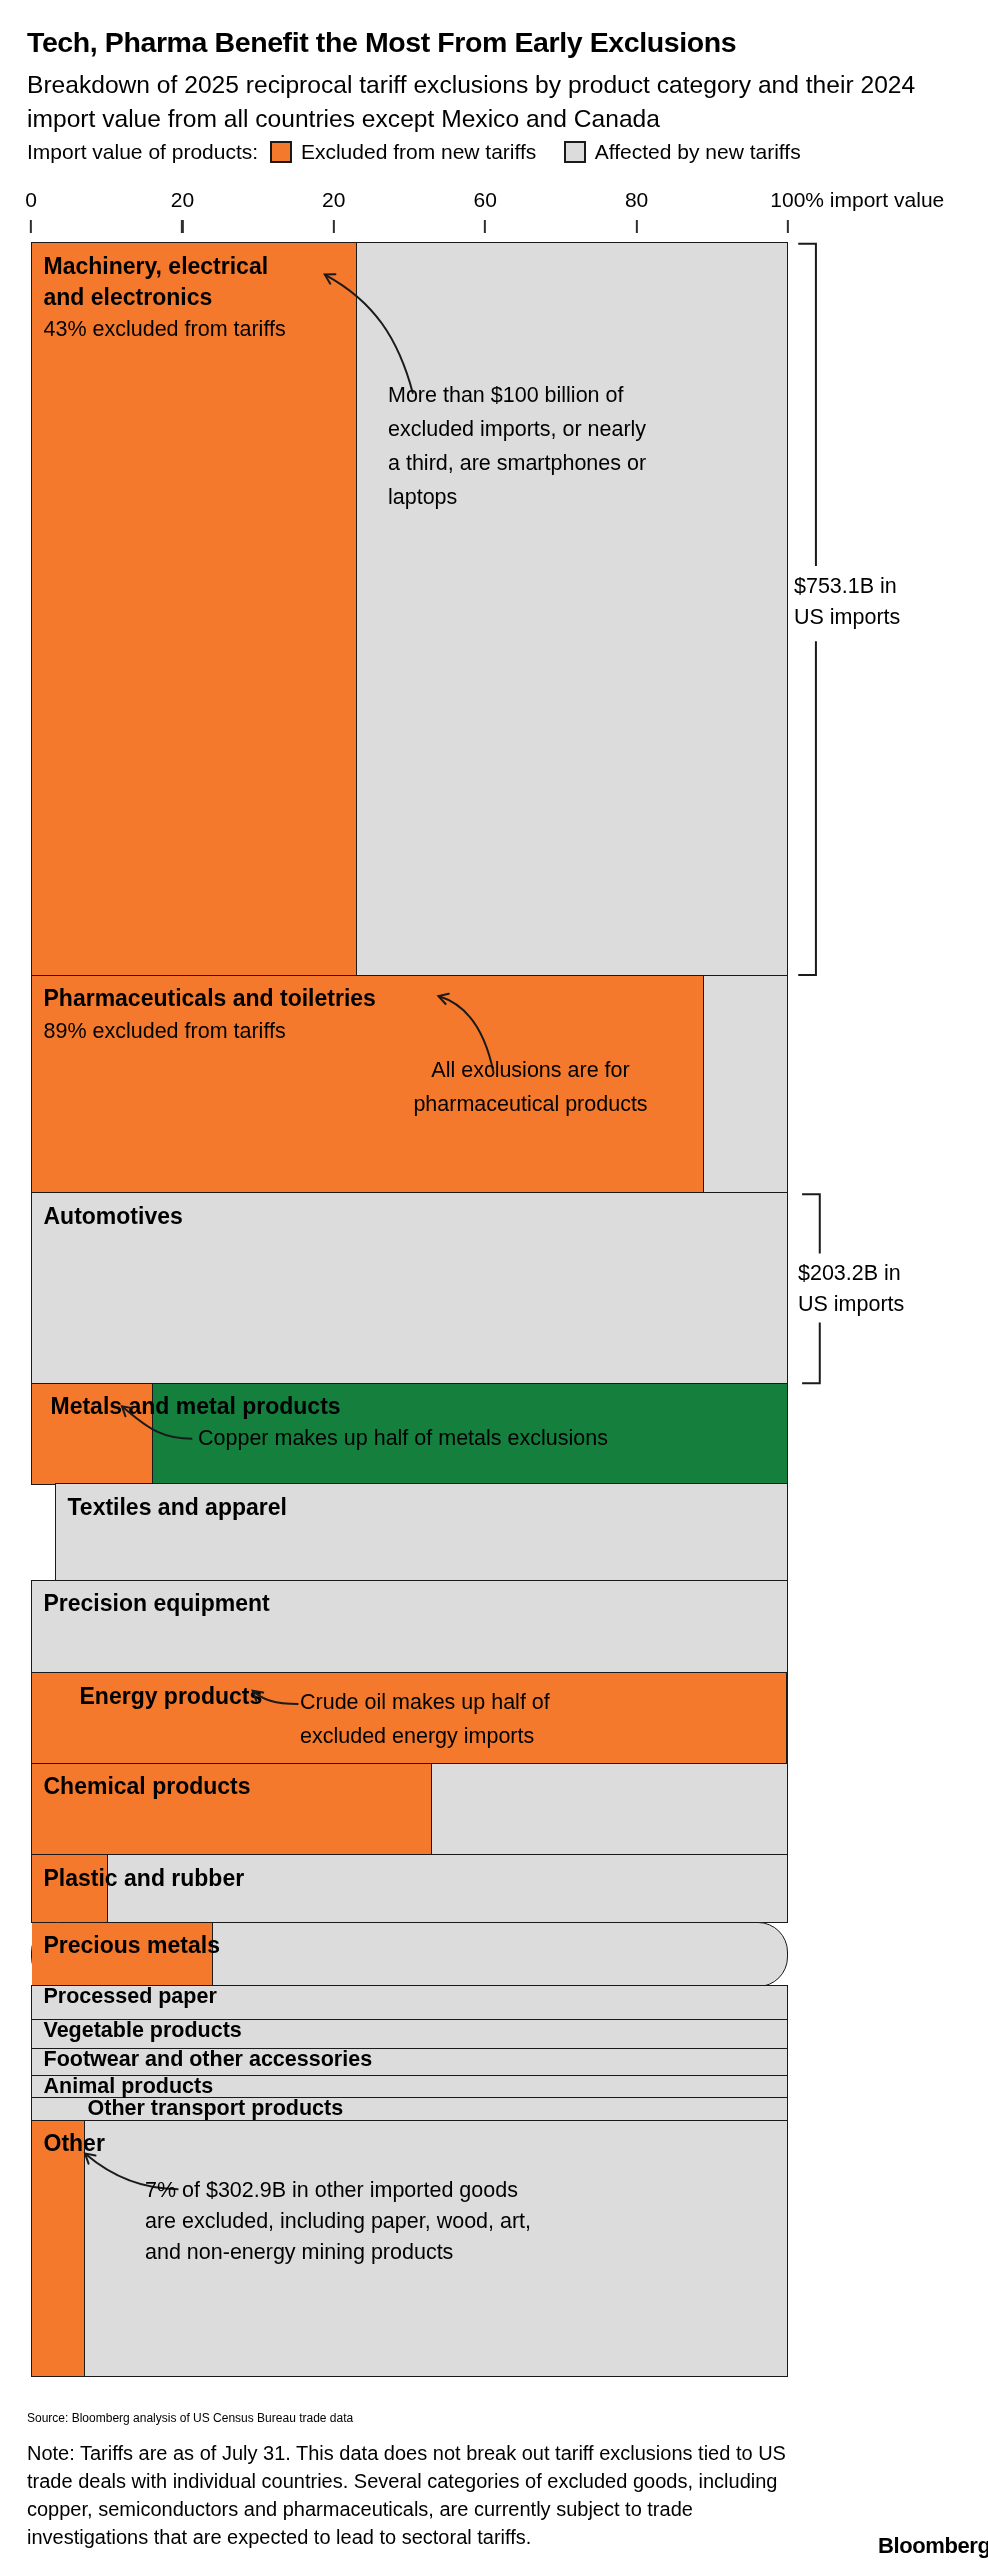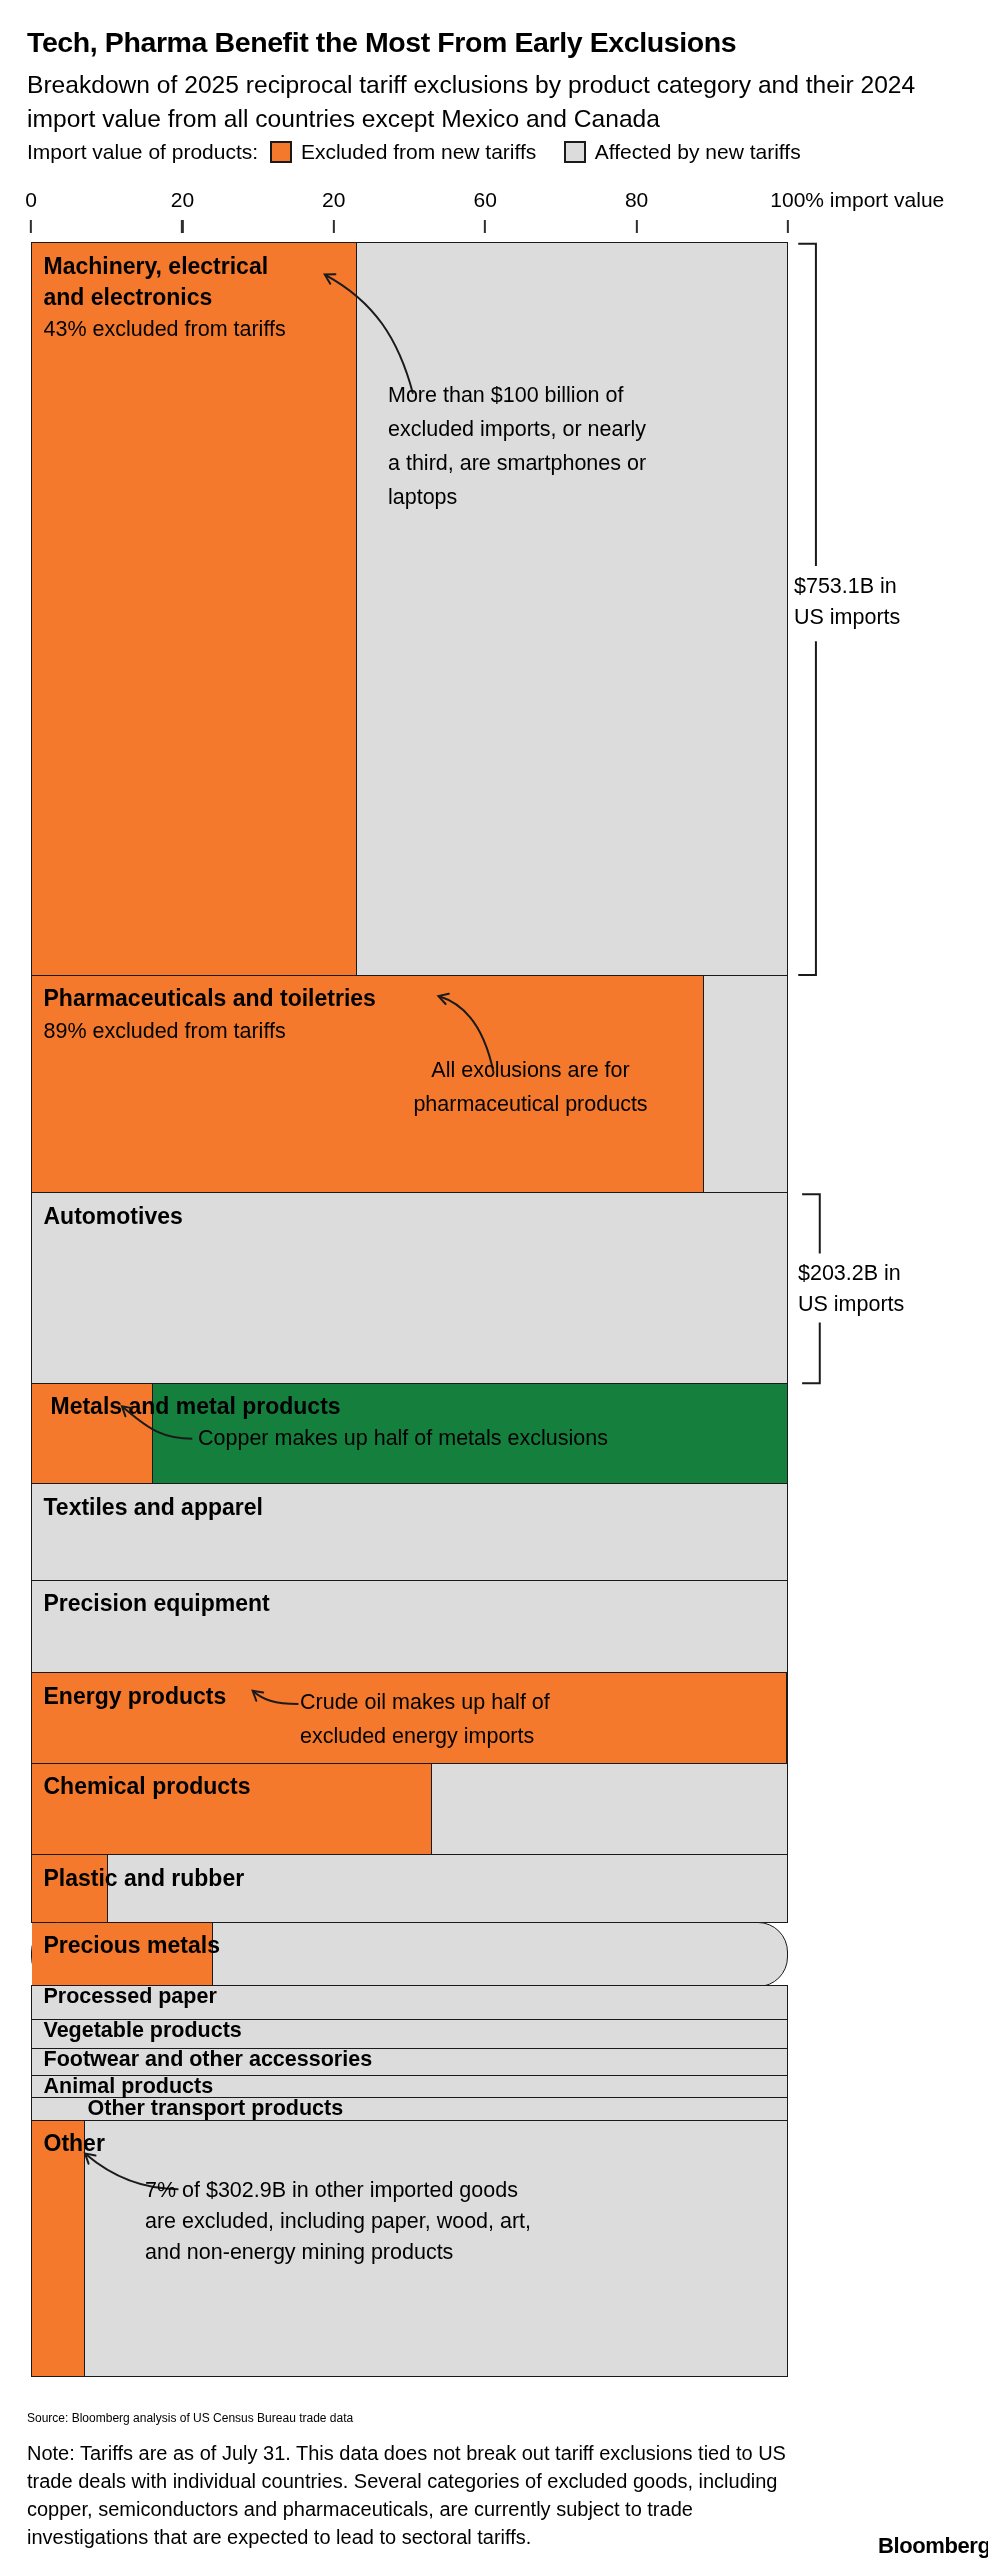--- a/index.html
+++ b/index.html
@@ -102,31 +102,31 @@
       <div class="lbl">
         <div>Automotives</div>
       </div>
     </div>
     <div class="row" style="height: 102px; background: #15803d; border-color: rgb(26, 26, 26); padding-left: 7px;">
       <div class="fill" style="width: 16%; background: rgb(244, 121, 44); border-color: rgb(26, 26, 26);"></div>
       <div class="lbl">
         <div>Metals and metal products</div>
       </div>
     </div>
-    <div class="row" style="height: 98px; background: rgb(220, 220, 220); border-color: rgb(26, 26, 26);">
+    <div class="row" style="height: 98px; background: rgb(220, 220, 220); border-color: rgb(26, 26, 26); margin-left: 24px;">
       <div class="lbl">
         <div>Textiles and apparel</div>
       </div>
     </div>
     <div class="row" style="height: 94px; background: rgb(220, 220, 220); border-color: rgb(26, 26, 26);">
       <div class="lbl">
         <div>Precision equipment</div>
       </div>
     </div>
-    <div class="row" style="height: 92px; background: rgb(220, 220, 220); border-color: rgb(26, 26, 26);">
+    <div class="row" style="height: 92px; background: rgb(220, 220, 220); border-color: rgb(26, 26, 26); padding-left: 36px;">
       <div class="fill" style="width: 100%; background: rgb(244, 121, 44); border-color: rgb(26, 26, 26);"></div>
       <div class="lbl">
         <div>Energy products</div>
       </div>
     </div>
     <div class="row" style="height: 93px; background: rgb(220, 220, 220); border-color: rgb(26, 26, 26);">
       <div class="fill" style="width: 53%; background: rgb(244, 121, 44); border-color: rgb(26, 26, 26);"></div>
       <div class="lbl">
         <div>Chemical products</div>
       </div>

